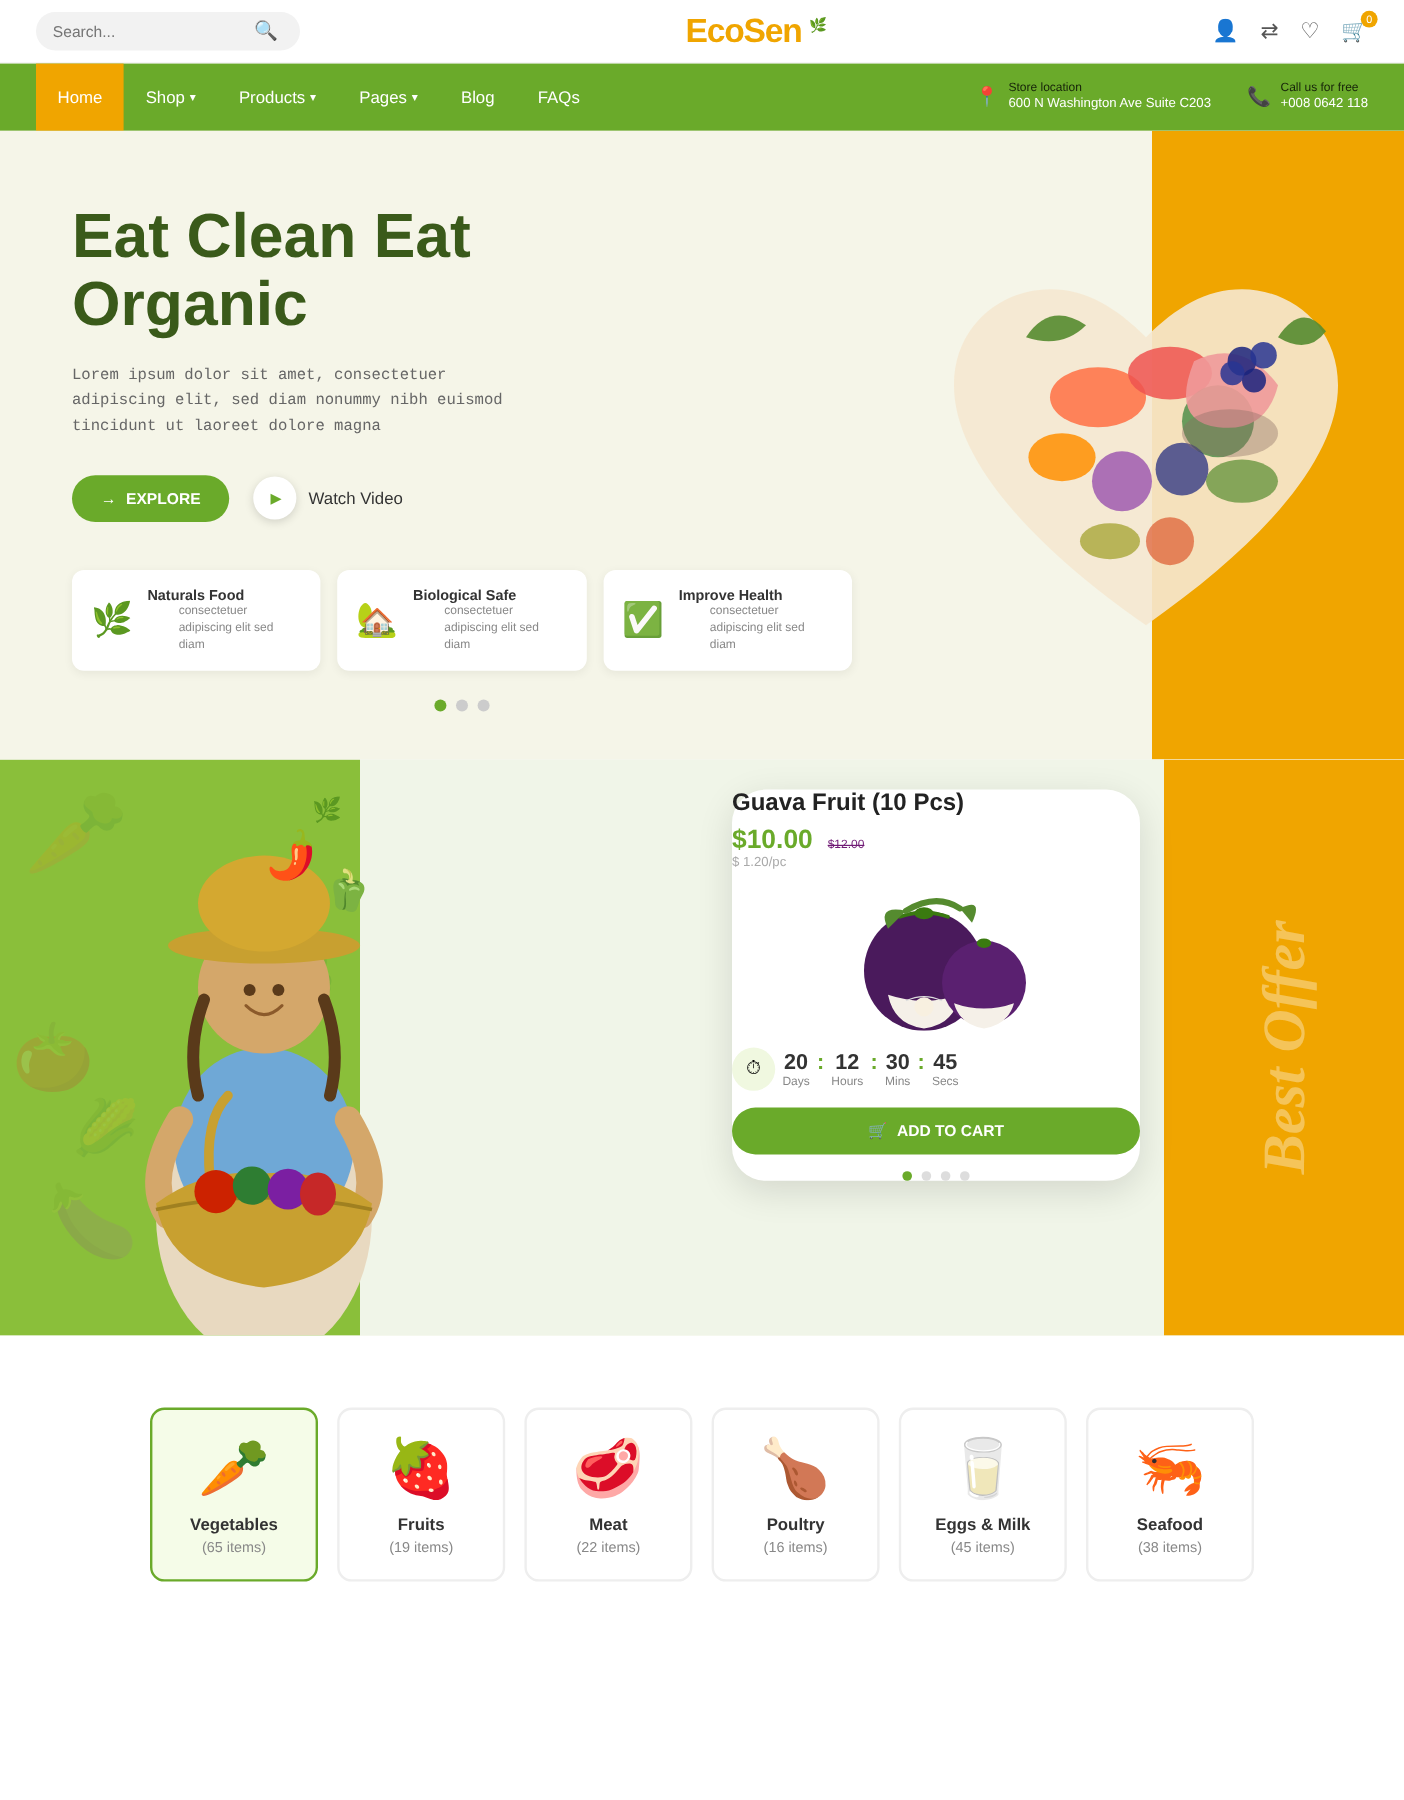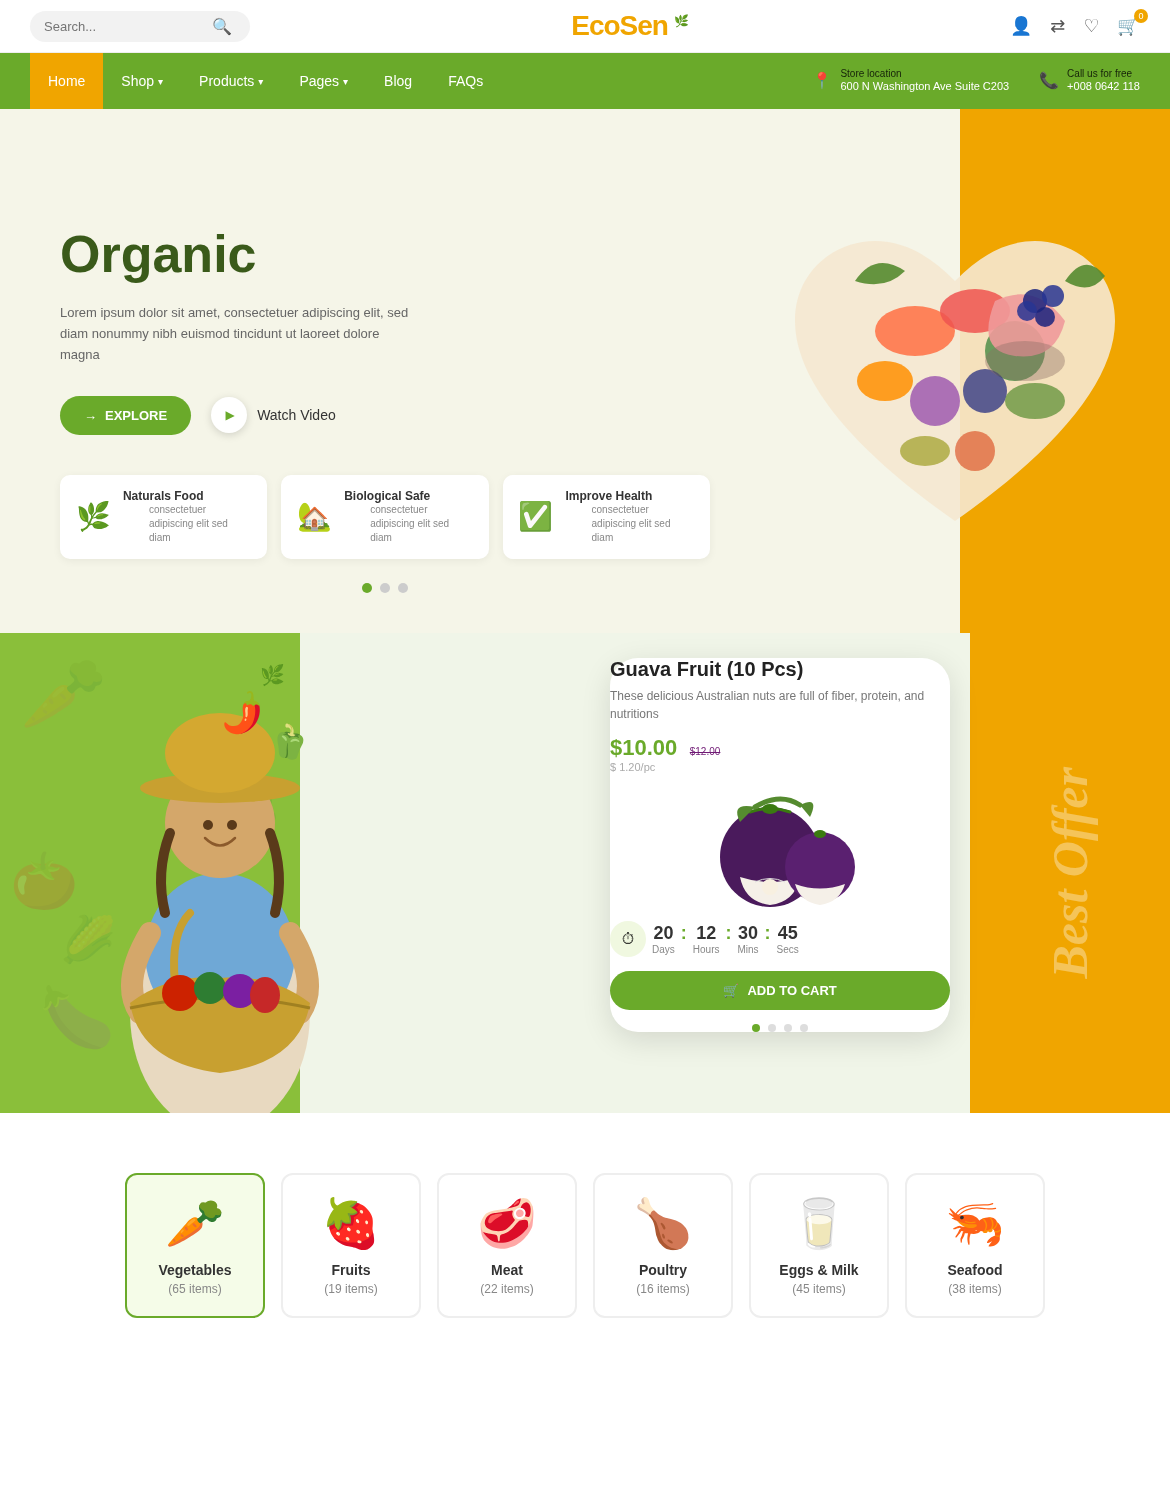--- a/index.html
+++ b/index.html
@@ -23,21 +23,21 @@
     .nav-right { display: flex; align-items: center; gap: 30px; }
     .nav-info { display: flex; align-items: center; gap: 8px; }
     .nav-info-icon { color: #fff; font-size: 16px; }
     .nav-info-text { color: #fff; font-size: 11px; line-height: 1.4; }
     .nav-info-label { font-size: 10px; opacity: 0.8; }
 
     
     .hero { position: relative; min-height: 480px; background: #f5f5e8; overflow: hidden; display: flex; }
     .hero-left { flex: 1; padding: 60px 40px 40px 60px; z-index: 2; }
     .hero-title { font-size: 52px; font-weight: 900; color: #3a5a1a; line-height: 1.1; margin-bottom: 20px; }
-    .hero-desc { font-size: 13px; color: #666; line-height: 1.6; max-width: 360px; margin-bottom: 30px; }
+    .hero-desc { font-size: 13px; color: #666; line-height: 1.6; max-width: 360px; margin-bottom: 30px; font-family: Liberation Mono, monospace; }
     .hero-btns { display: flex; align-items: center; gap: 20px; margin-bottom: 40px; }
     .btn-explore { background: #6aaa2a; color: #fff; border: none; border-radius: 25px; padding: 12px 24px; font-size: 13px; cursor: pointer; display: flex; align-items: center; gap: 8px; font-weight: 600; }
     .btn-watch { background: none; border: none; cursor: pointer; display: flex; align-items: center; gap: 10px; font-size: 14px; color: #333; font-weight: 500; }
     .play-btn { width: 36px; height: 36px; background: #fff; border-radius: 50%; display: flex; align-items: center; justify-content: center; box-shadow: 0 2px 8px rgba(0,0,0,0.15); }
     .hero-features { display: flex; gap: 14px; }
     .feature-card { background: #fff; border-radius: 10px; padding: 14px 16px; display: flex; align-items: center; gap: 12px; min-width: 150px; box-shadow: 0 2px 8px rgba(0,0,0,0.06); }
     .feature-icon { font-size: 28px; }
     .feature-title { font-size: 12px; font-weight: 700; color: #333; }
     .feature-desc { font-size: 10px; color: #888; line-height: 1.4; margin-left: 26px; }
     .dots { display: flex; gap: 8px; justify-content: center; margin-top: 16px; }
@@ -136,21 +136,21 @@
         <div class="nav-info-text">+008 0642 118</div>
       </div>
     </div>
   </div>
 </nav>
 
 <section class="hero">
   <div style="position:absolute;top:0;right:0;width:210px;height:100%;background:#f0a500;z-index:0;"></div>
   <div class="hero-left" style="z-index:2;position:relative;">
     <h1 class="hero-title">
-      <br>
+      <span>Eat Clean Eat</span><br>
       <span>Organic</span>
     </h1>
     <p class="hero-desc">Lorem ipsum dolor sit amet, consectetuer adipiscing elit, sed diam nonummy nibh euismod tincidunt ut laoreet dolore magna</p>
     <div class="hero-btns">
       <button class="btn-explore">
         <span>→</span>
         <span>EXPLORE</span>
       </button>
       <div class="btn-watch">
         <div class="play-btn">
@@ -276,21 +276,20 @@
       <ellipse cx="265" cy="362" rx="15" ry="18" fill="#c62828"></ellipse>
     </svg>
 
     <div style="position:absolute;top:60px;left:220px;font-size:36px;transform:rotate(-15deg);">🌶️</div>
     <div style="position:absolute;top:90px;left:270px;font-size:32px;transform:rotate(10deg);">🫑</div>
     <div style="position:absolute;top:30px;left:260px;font-size:20px;">🌿</div>
   </div>
 
   <div class="offer-card" style="right:220px;top:25px;width:340px;">
     <div class="offer-name">Guava Fruit (10 Pcs)</div>
-    <div class="offer-desc">These delicious Australian nuts are full of fiber, protein, and nutritions</div>
     <div>
       <span class="offer-price-new">$10.00</span>
       <span class="offer-price-old">$12.00</span>
       <span class="offer-price-per">$ 1.20/pc</span>
     </div>
 
     <div class="offer-fruit-img">
       <svg width="160" height="120" viewBox="0 0 160 120">
 
         <circle cx="70" cy="70" r="50" fill="#4a1a5c"></circle>

